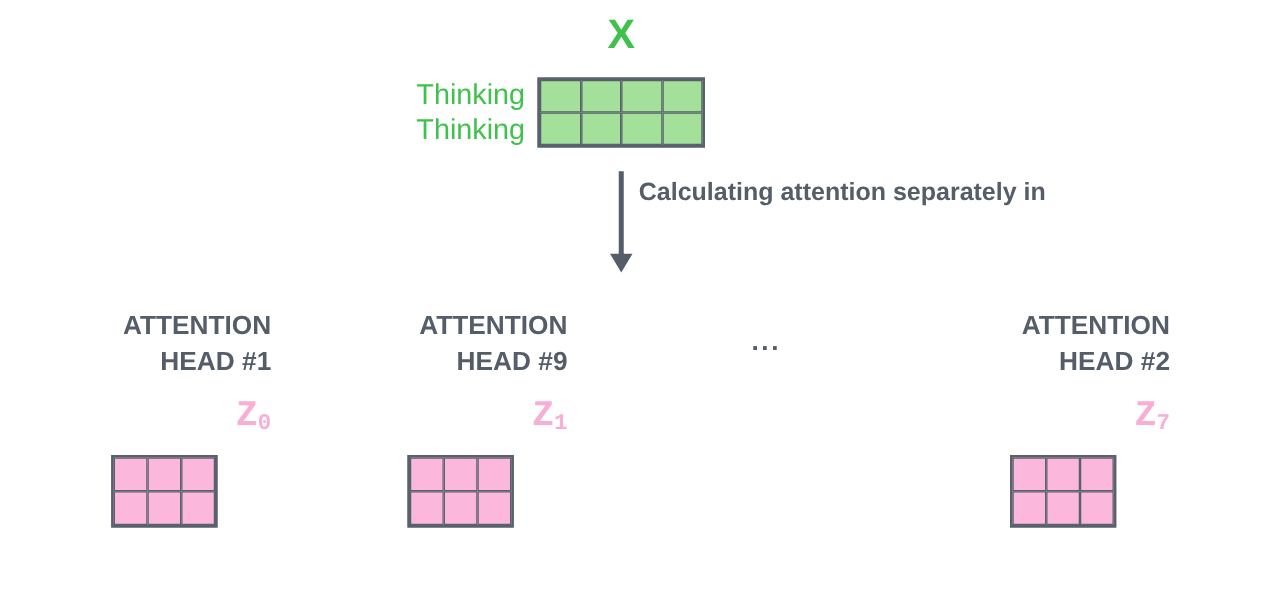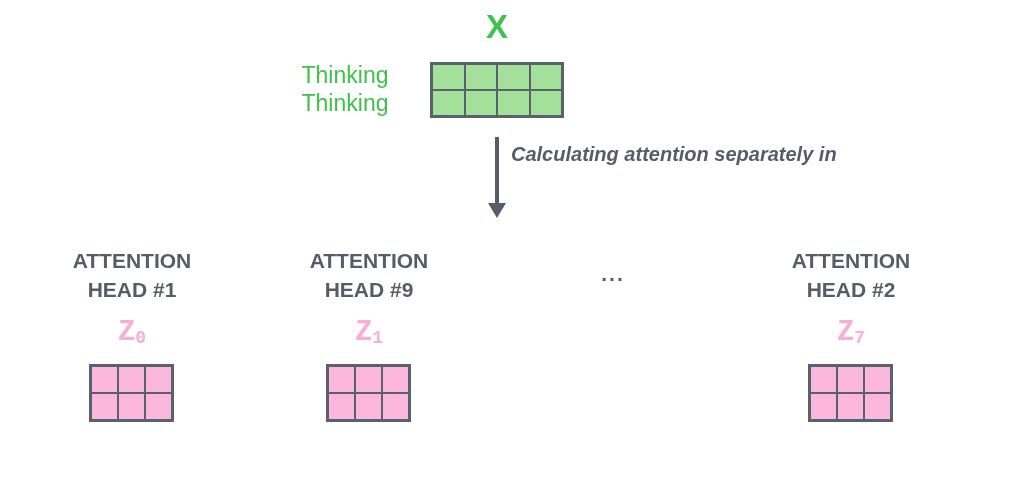--- a/index.html
+++ b/index.html
@@ -25,21 +25,21 @@
   .x-label {
     position: absolute;
     left: 430px; top: 8px; width: 134px;
     text-align: center;
     font-size: 33px; font-weight: bold;
     color: var(--green-text);
   }
   .watermark {
     position: absolute;
     left: 270px; top: 61px; width: 150px;
-    text-align: center;
+    text-align: right;
     font-size: 23px; line-height: 28px;
     color: var(--green-text);
   }
 
   
   .matrix {
     display: grid;
     border: 2px solid var(--border);
     background: var(--border);
   }
@@ -71,29 +71,28 @@
     border-left: 9px solid transparent;
     border-right: 9px solid transparent;
     border-top: 15px solid var(--gray-text);
   }
   .annotation {
     position: absolute;
     left: 511px; top: 139px;
     font-size: 20px; line-height: 31px;
     font-weight: 600;
     color: var(--gray-text);
-    font-style: italic;
   }
 
   
   .head-col {
     position: absolute;
     top: 246px;
     width: 170px; height: 180px;
-    text-align: center;
+    text-align: right;
   }
   .head-col.col-0 { left: 47px; }
   .head-col.col-1 { left: 284px; }
   .head-col.col-7 { left: 766px; }
   .head-title {
     position: absolute;
     top: 0; left: 0; width: 100%;
     font-size: 21px; line-height: 29px;
     font-weight: 600;
     color: var(--gray-text);

